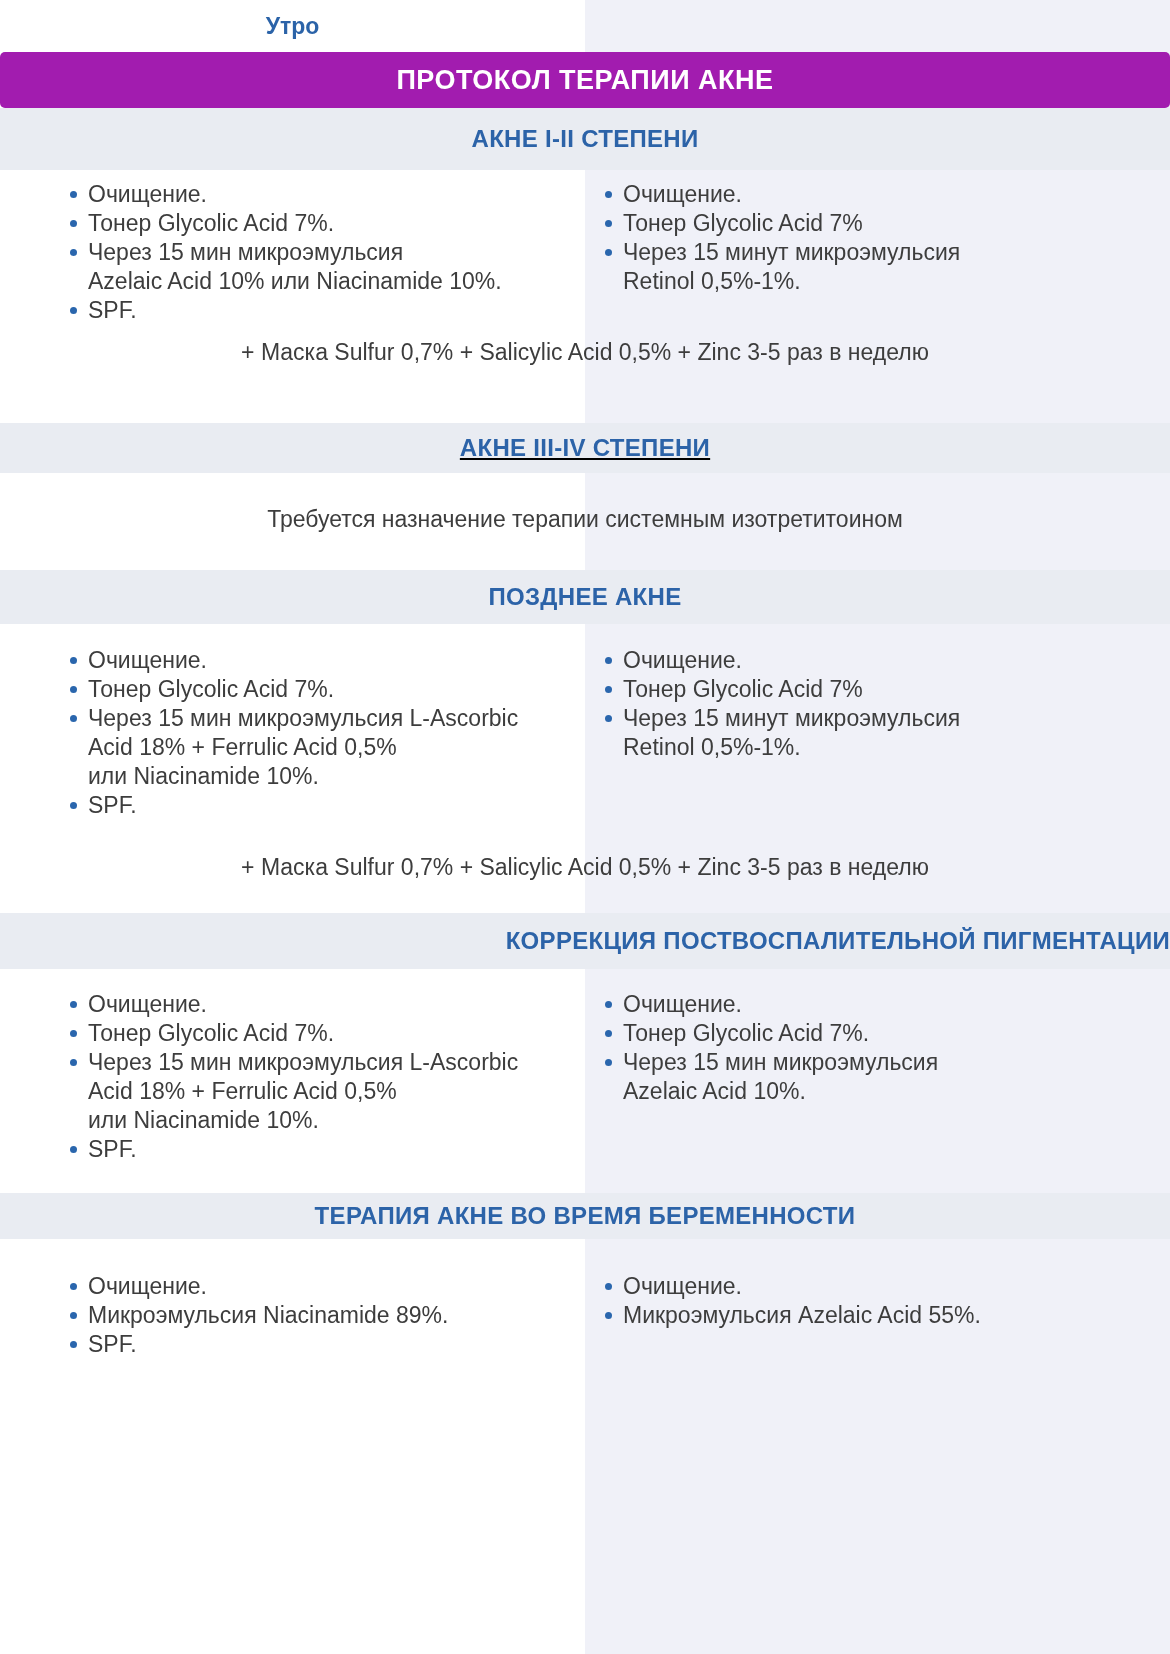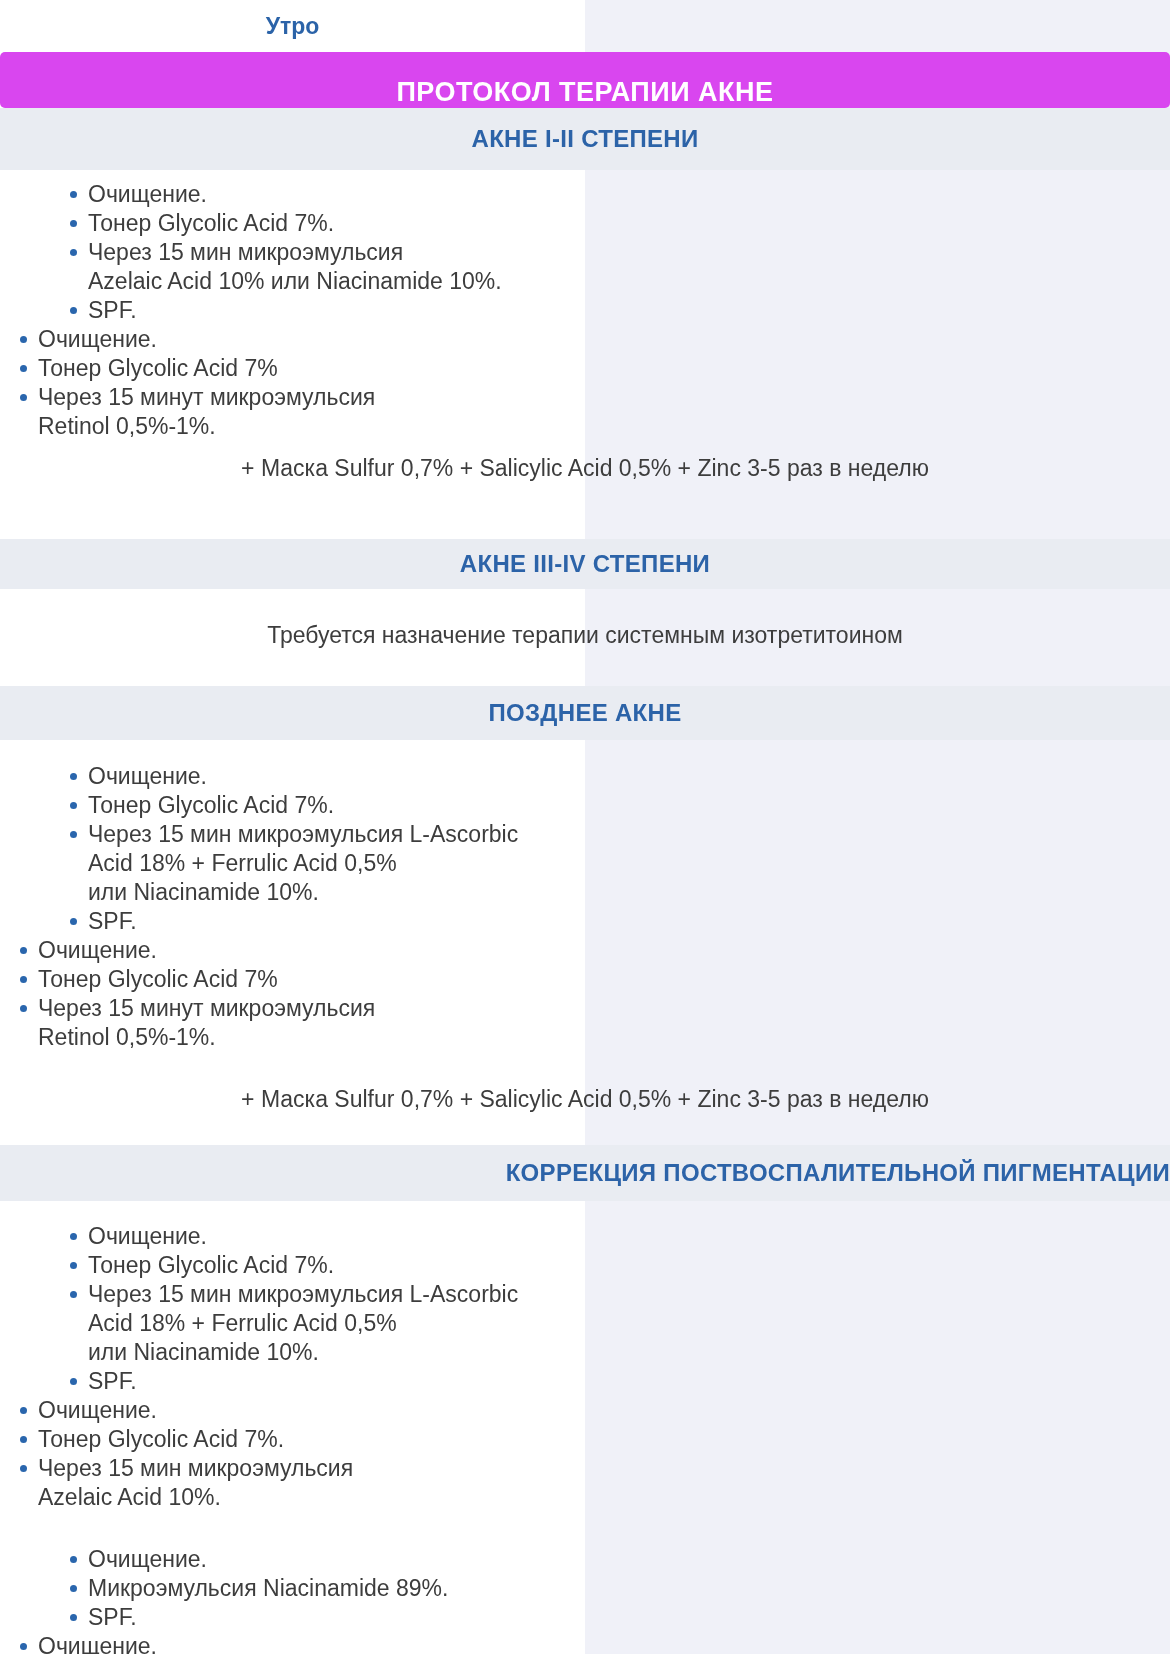--- a/index.html
+++ b/index.html
@@ -18,42 +18,42 @@
 
   
   .col-header { display:flex; height:52px; }
   .col-header-cell {
     width:585px; display:flex; align-items:center; justify-content:center;
     color:#2b63a8; font-size:23px; font-weight:700;
   }
 
   
   .banner {
-    height:56px; background:#d946ef; border-radius:5px;
-    display:flex; align-items:flex-end; justify-content:center;
+    height:56px; background:#a21caf; border-radius:5px;
+    display:flex; align-items:center; justify-content:center;
   }
   .banner h1 {
     margin:0; color:#ffffff; font-size:27px; font-weight:700; letter-spacing:0.5px;
   }
 
   
   .band {
     background:#e9ecf2; display:flex; align-items:center; justify-content:center;
   }
   .band h2 {
     margin:0; color:#2c63a8; font-size:24px; font-weight:700; letter-spacing:0.3px;
   }
   .band-1 { height:62px; }
-  .band-2 { height:50px; margin-top:56px; }
+  .band-2 { height:50px; margin-top:56px;text-decoration:underline; }
   .band-3 { height:54px; margin-top:36px; }
   .band-4 { height:56px; margin-top:31px;justify-content:flex-end; }
   .band-5 { height:46px; margin-top:29px; }
 
   
-  .content { display:flex;flex-direction:column; }
+  .content { display:flex; }
   .content .col { width:585px; box-sizing:border-box; }
   .content-1 { padding-top:10px; }
   .content-2 { padding-top:22px; }
   .content-3 { padding-top:21px; }
   .content-4 { padding-top:33px; }
 
   ul.routine { margin:0; padding:0; list-style:none; }
   .col-morning ul.routine { padding-left:70px; padding-right:24px; }
   .col-evening ul.routine { padding-left:20px; padding-right:24px; }
   ul.routine li {
@@ -160,20 +160,23 @@
     <div class="col col-evening">
       <ul class="routine">
         <li>Очищение.</li>
         <li>Тонер Glycolic Acid 7%.</li>
         <li>Через 15 мин микроэмульсия
 Azelaic Acid 10%.</li>
       </ul>
     </div>
   </div>
 
+  <div class="band band-5">
+    <h2>ТЕРАПИЯ АКНЕ ВО ВРЕМЯ БЕРЕМЕННОСТИ</h2>
+  </div>
   <div class="content content-4">
     <div class="col col-morning">
       <ul class="routine">
         <li>Очищение.</li>
         <li>Микроэмульсия Niacinamide 89%.</li>
         <li>SPF.</li>
       </ul>
     </div>
     <div class="col col-evening">
       <ul class="routine">

